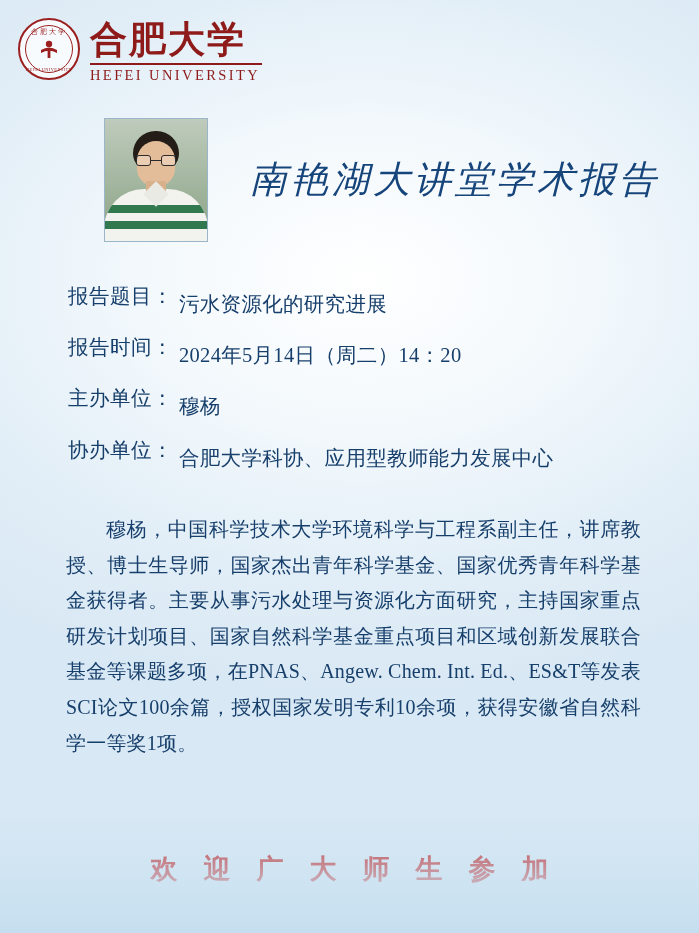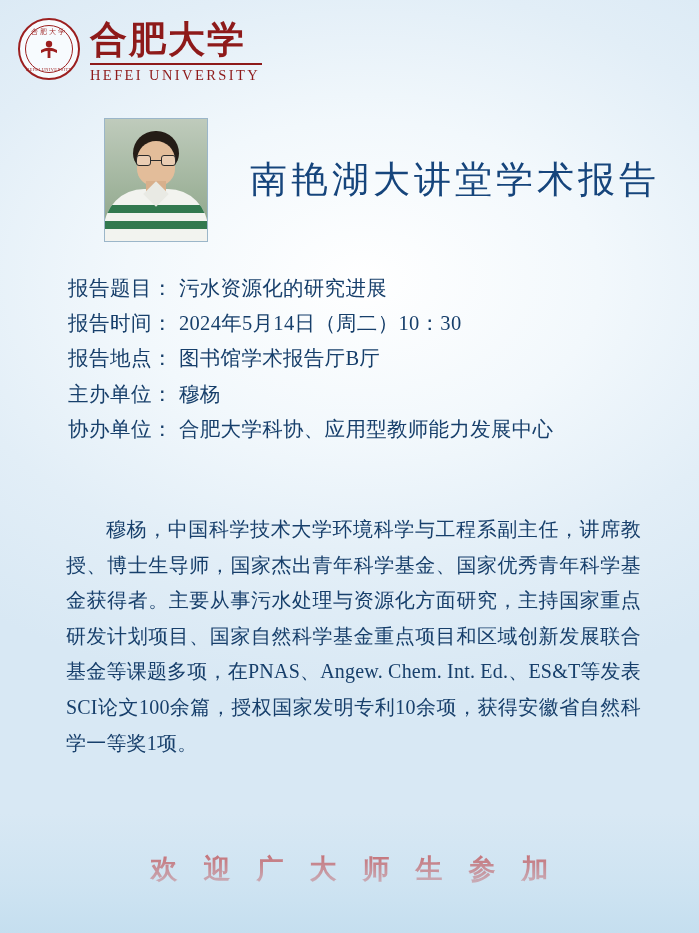--- a/index.html
+++ b/index.html
@@ -108,20 +108,21 @@
   }
 
   
   .head-block {
     position: absolute;
     left: 0;
     right: 0;
     top: 118px;
     display: flex;
     align-items: center;
+    font-style: italic;
   }
   .portrait {
     margin-left: 104px;
     width: 104px;
     height: 124px;
     border: 1px solid #9bb6c9;
     box-sizing: border-box;
     background: linear-gradient(180deg, #a8b8a4 0%, #8fa58c 55%, #7e967b 100%);
     position: relative;
     overflow: hidden;
@@ -232,20 +233,21 @@
   }
   .info-label {
     color: #173f6b;
     letter-spacing: 0.5px;
     flex: 0 0 auto;
   }
   .info-value {
     color: #173f6b;
     margin-left: 6px;
     letter-spacing: 0.3px;
+    margin-top: 16px;
   }
   .info-label.bio {
     margin-bottom: 0;
   }
 
   
   .bio-text {
     position: absolute;
     left: 66px;
     right: 58px;
@@ -314,25 +316,21 @@
     <div class="poster-title">南艳湖大讲堂学术报告</div>
   </div>
 
   <div class="info">
     <div class="info-row">
       <span class="info-label">报告题目：</span>
       <span class="info-value">污水资源化的研究进展</span>
     </div>
     <div class="info-row">
       <span class="info-label">报告时间：</span>
-      <span class="info-value">2024年5月14日（周二）10：30</span>
-    </div>
-    <div class="info-row">
-      <span class="info-label">报告地点：</span>
-      <span class="info-value">图书馆学术报告厅B厅</span>
+      <span class="info-value">2024年5月14日（周二）14：20</span>
     </div>
     <div class="info-row">
       <span class="info-label">主办单位：</span>
       <span class="info-value">穆杨</span>
     </div>
     <div class="info-row">
       <span class="info-label">协办单位：</span>
       <span class="info-value">合肥大学科协、应用型教师能力发展中心</span>
     </div>
   </div>

